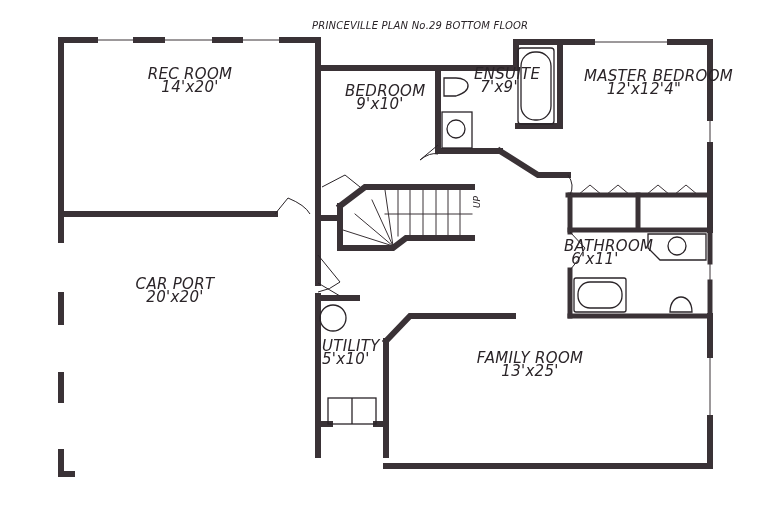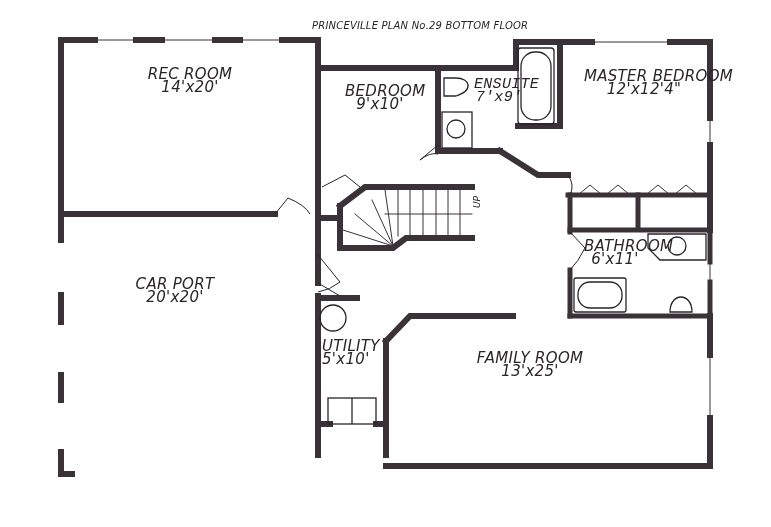--- a/index.html
+++ b/index.html
@@ -144,29 +144,29 @@
 <div class="up">UP</div>
 
 <div class="lbl" style="left:140px; top:68px; width:100px;">
   <div>REC ROOM</div>
   <div>14'x20'</div>
 </div>
 <div class="lbl" style="left:345px; top:85px; width:70px;">
   <div>BEDROOM</div>
   <div>9'x10'</div>
 </div>
-<div class="lbl" style="left:474px; top:78px; width:50px;font-family:Liberation Mono, monospace;">
+<div class="lbl" style="left:474px; top:68px; width:50px;">
   <div>ENSUITE</div>
   <div>7'x9'</div>
 </div>
 <div class="lbl" style="left:584px; top:70px; width:120px;">
   <div>MASTER BEDROOM</div>
   <div>12'x12'4"</div>
 </div>
-<div class="lbl" style="left:584px; top:240px; width:62px;">
+<div class="lbl" style="left:564px; top:240px; width:62px;">
   <div>BATHROOM</div>
   <div>6'x11'</div>
 </div>
 <div class="lbl" style="left:125px; top:278px; width:100px;">
   <div>CAR PORT</div>
   <div>20'x20'</div>
 </div>
 <div class="lbl" style="left:322px; top:340px; width:44px;">
   <div>UTILITY</div>
   <div>5'x10'</div>

